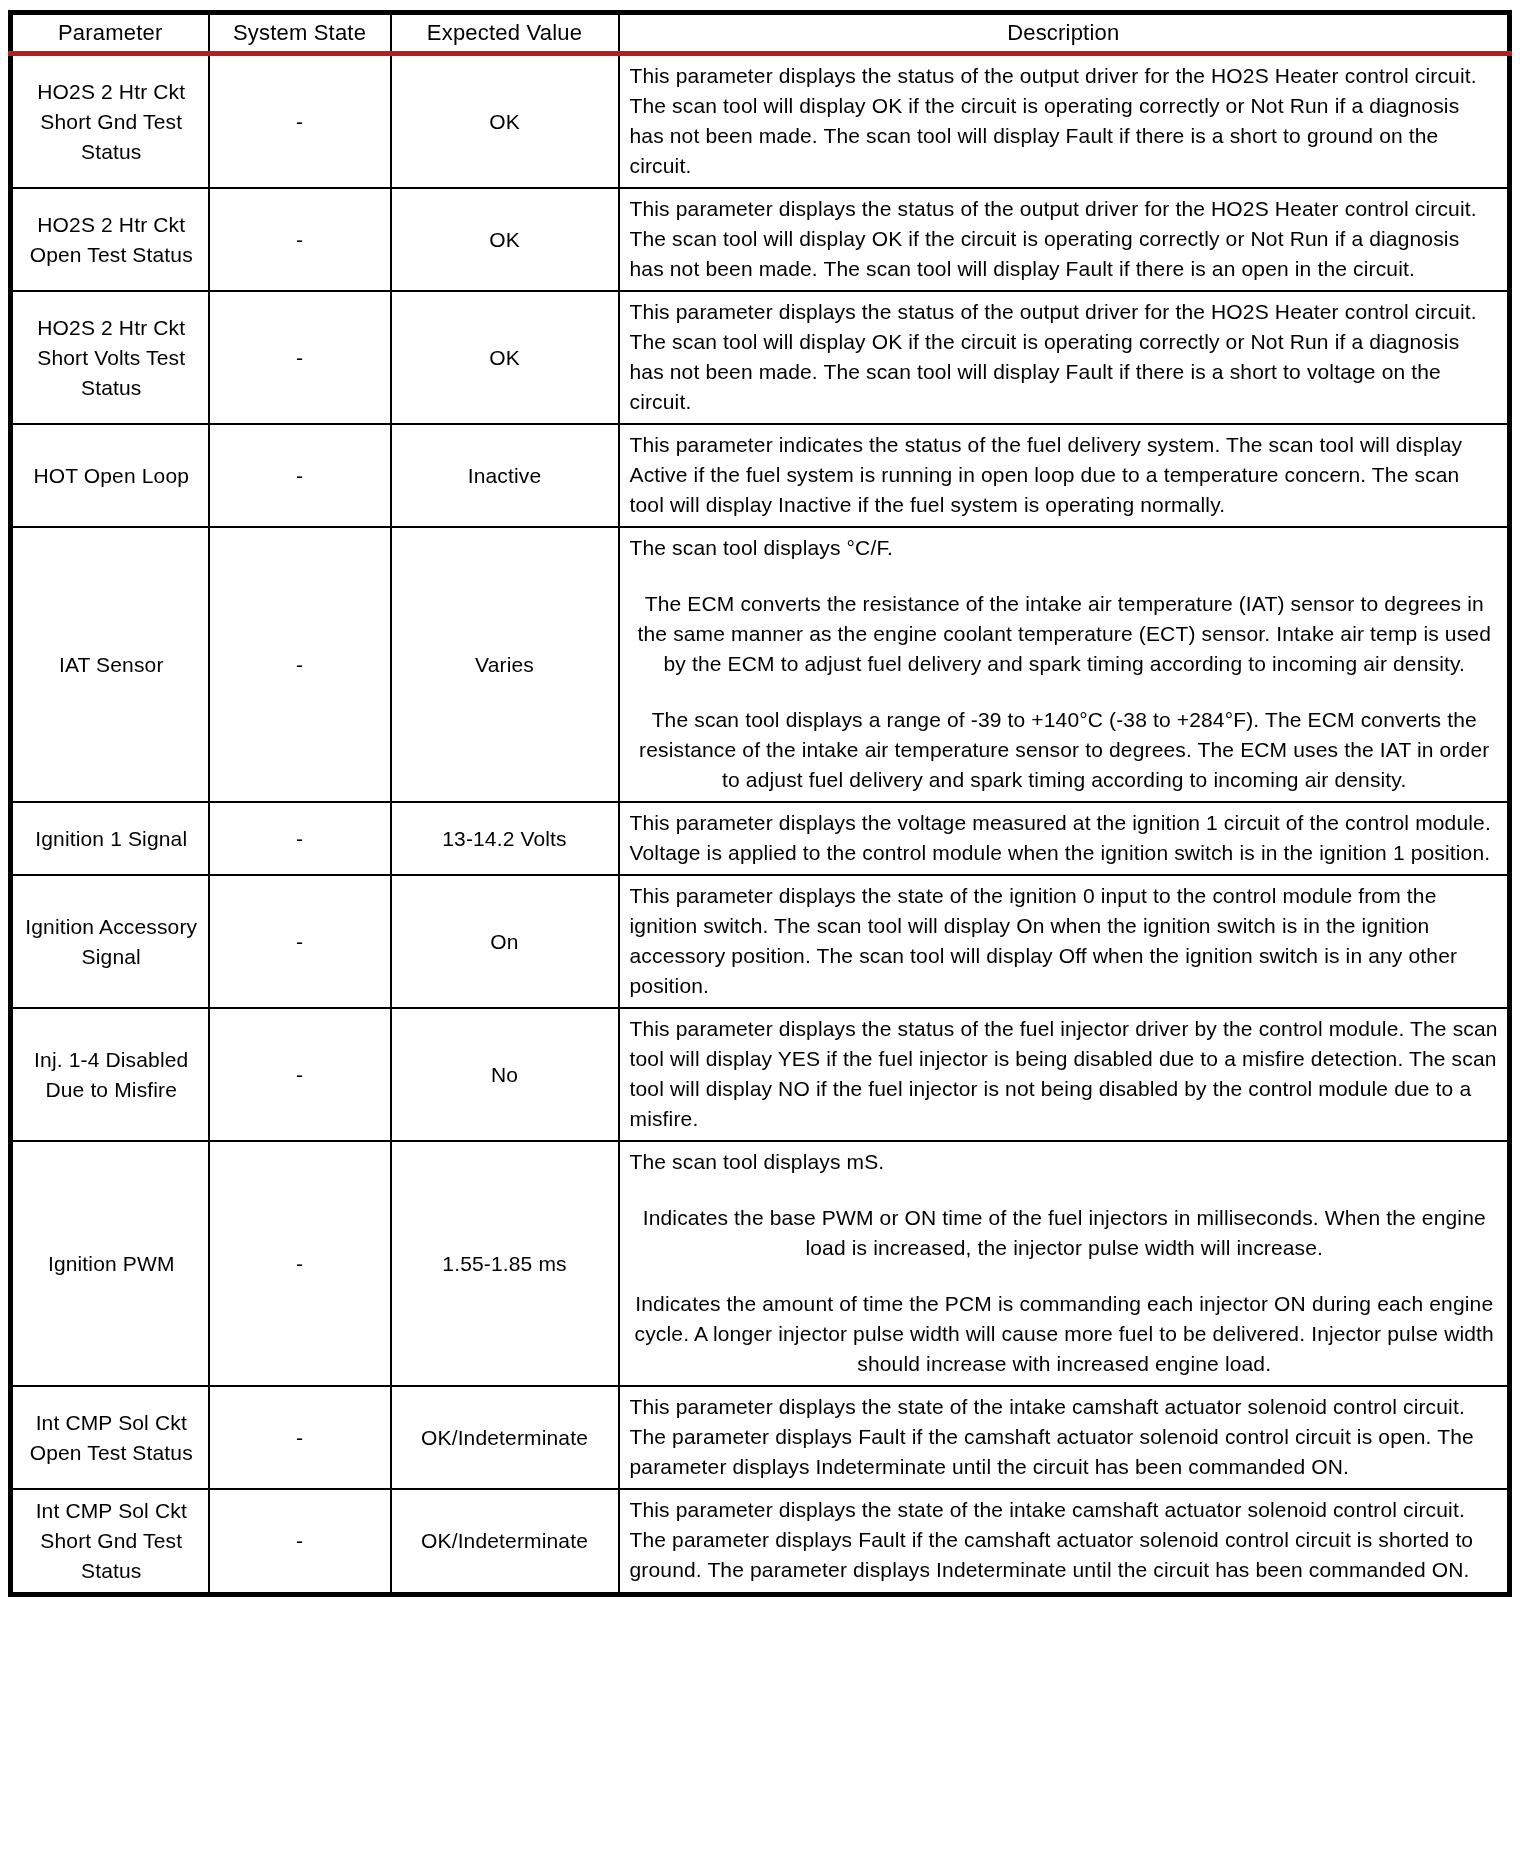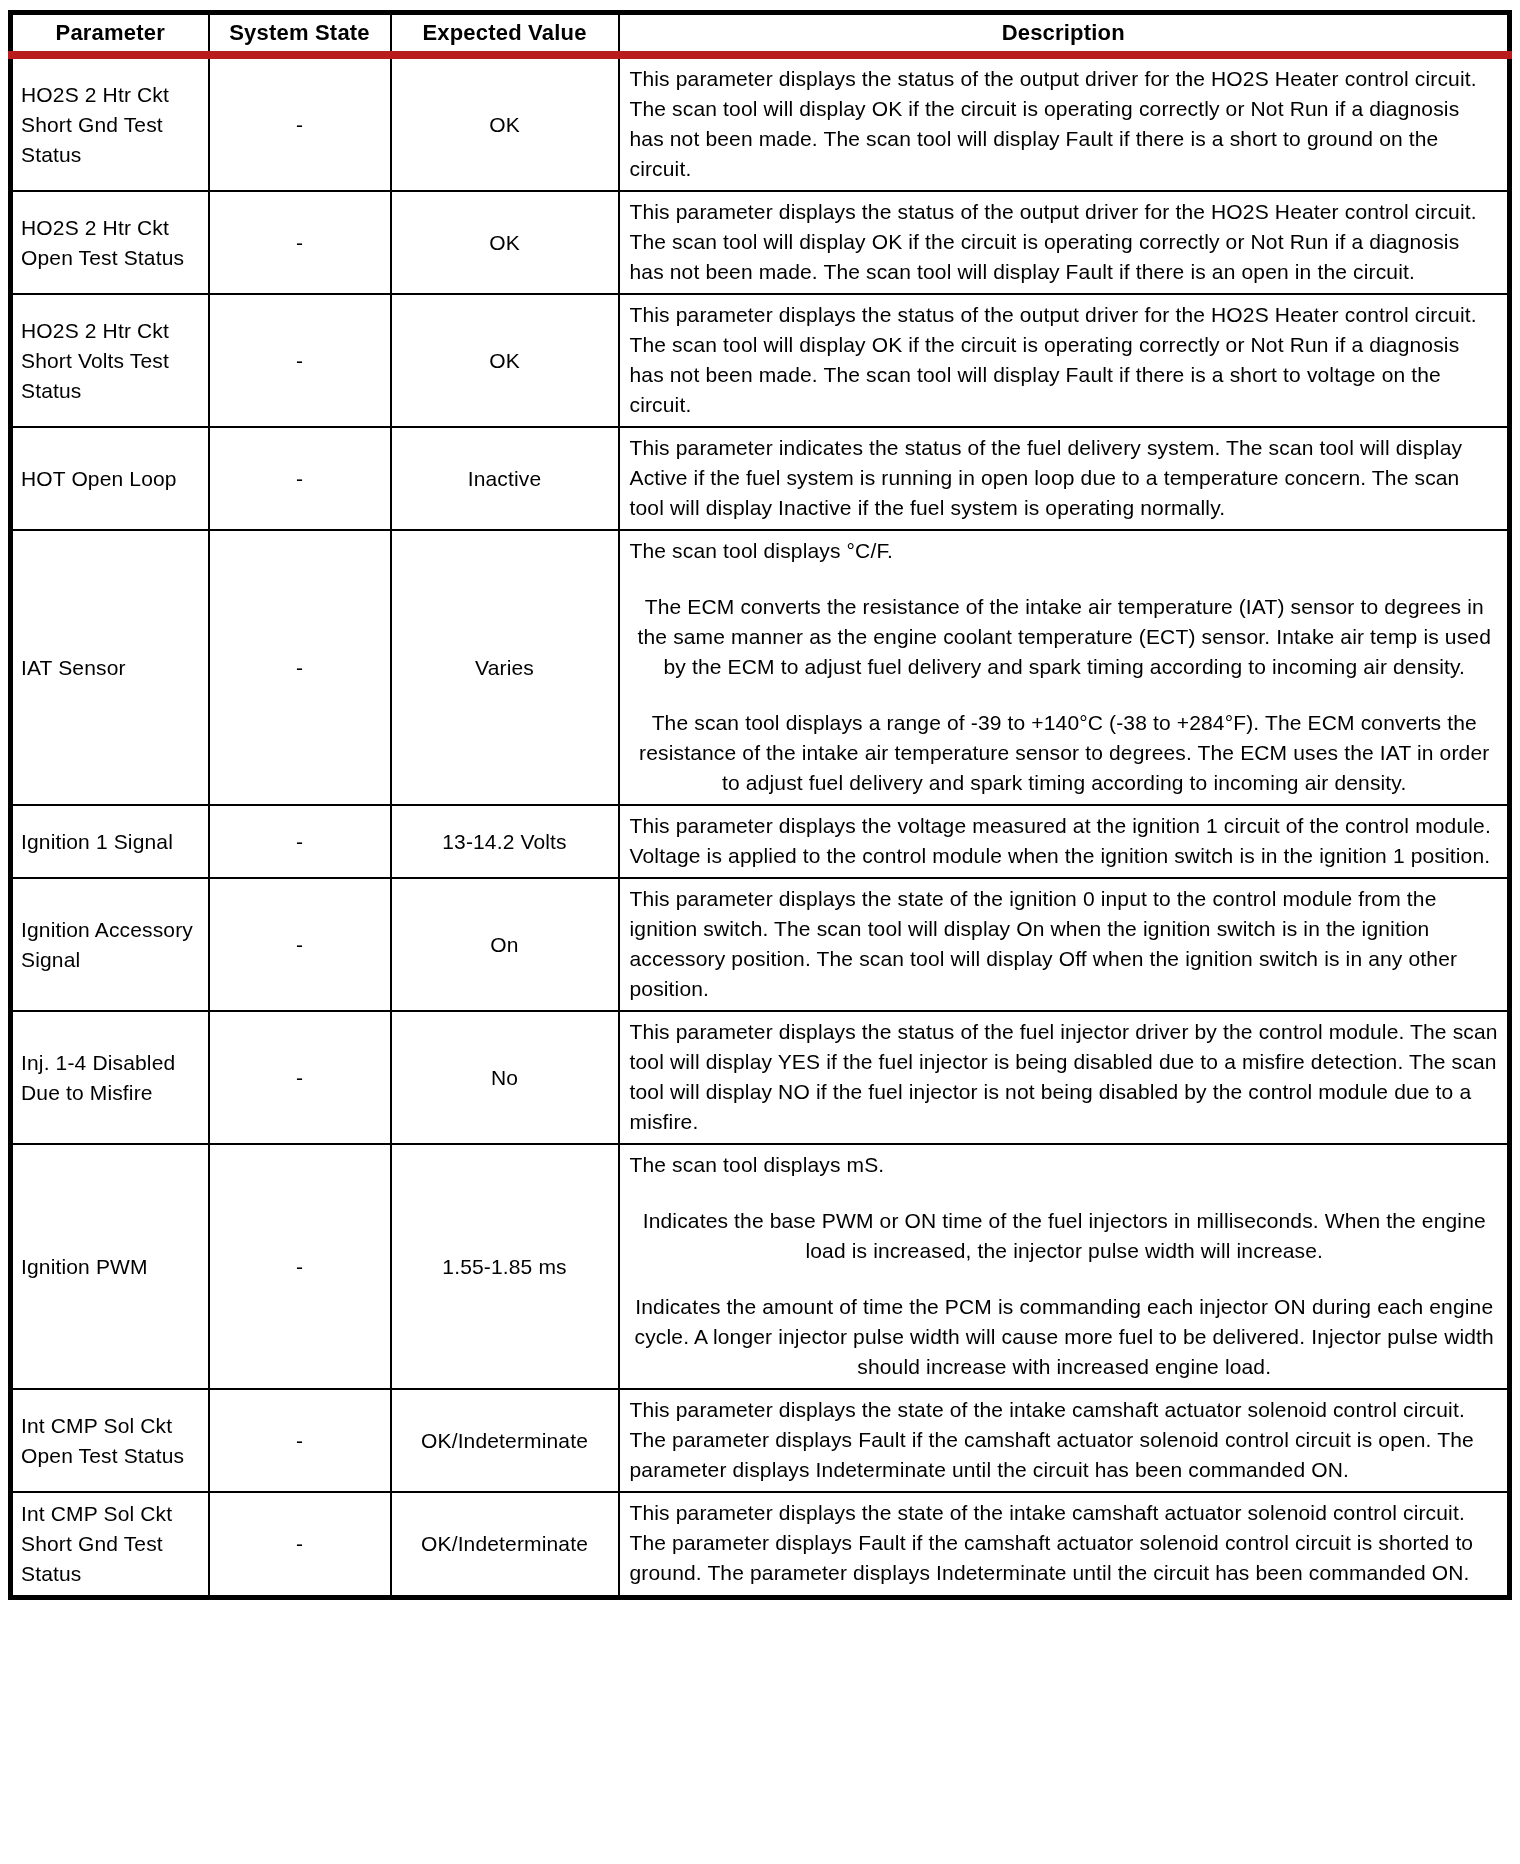--- a/index.html
+++ b/index.html
@@ -23,38 +23,38 @@
   .scan-table col.c-state    { width: 182px; }
   .scan-table col.c-expected { width: 228px; }
 
   .scan-table th,
   .scan-table td {
     border: 2px solid #000;
     box-sizing: border-box;
   }
 
   .scan-table thead th {
-    border-bottom: 8px solid #b91c1c;
+    border-bottom: 5px solid #b91c1c;
     font-size: 22px;
-    font-weight: bold;
+    font-weight: normal;
     text-align: center;
     vertical-align: middle;
     padding: 5px 4px;
     letter-spacing: 0.2px;
   }
 
   .scan-table td {
     font-size: 21px;
     line-height: 30px;
     letter-spacing: 0.15px;
   }
 
   td.cell-param {
     vertical-align: middle;
-    text-align: left;
+    text-align: center;
     padding: 6px 6px 6px 8px;
   }
   td.cell-state,
   td.cell-expected {
     vertical-align: middle;
     text-align: center;
     padding: 6px 4px;
   }
   td.cell-desc {
     vertical-align: top;

